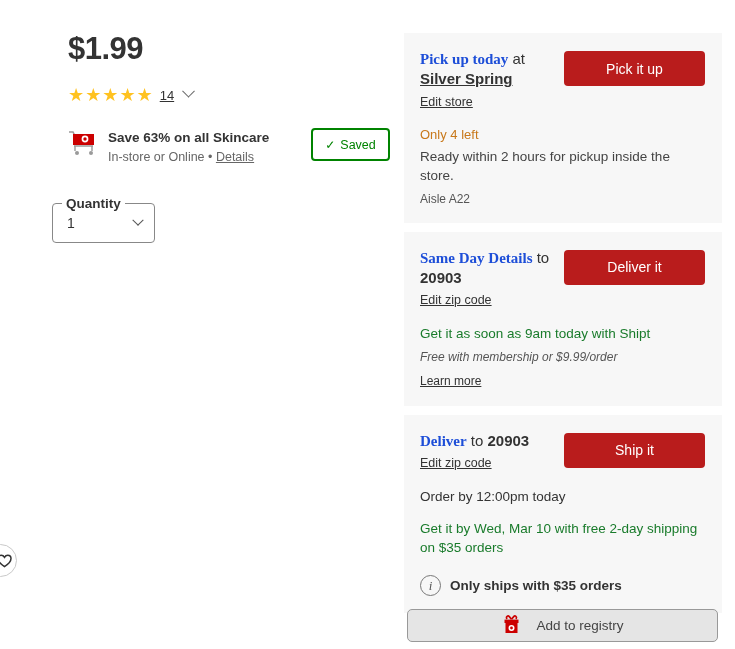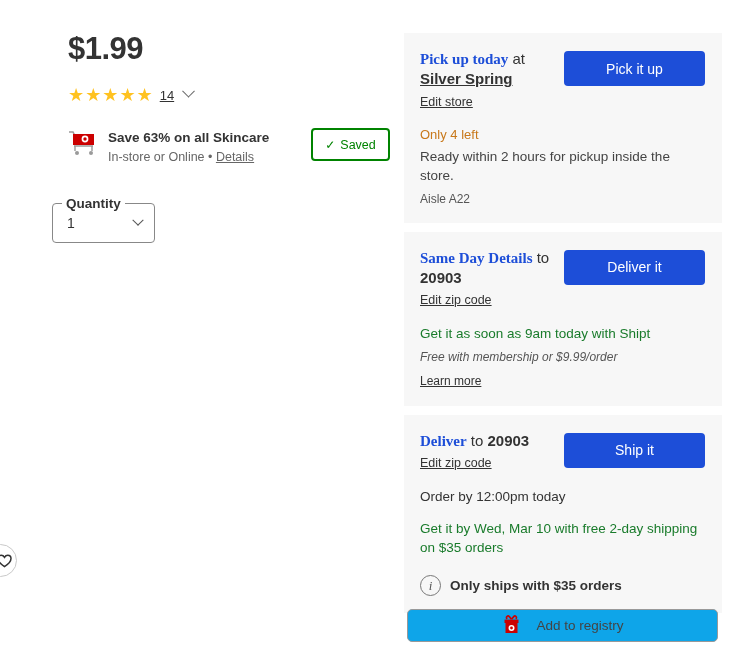--- a/index.html
+++ b/index.html
@@ -110,21 +110,21 @@
   .d-bold { color: #333333; font-weight: bold; text-decoration: underline; }
   .d-bold-nounder { color: #333333; font-weight: bold; }
 
   .edit-link {
     display: inline-block; font-size: 12.5px; color: #333333;
     text-decoration: underline; margin-top: 5px; cursor: pointer;
   }
 
   .act-btn {
     width: 141px; height: 35px; flex: none;
-    background: #1d4ed8; color: #ffffff;
+    background: #b91c1c; color: #ffffff;
     border: none; border-radius: 4px;
     font-size: 14px; font-family: inherit; font-weight: normal;
     cursor: pointer; margin-top: 2px;
   }
 
   .stock-warn { font-size: 13px; color: #c8781a; margin-top: 17px; }
   .card-line { font-size: 13.5px; color: #444444; margin-top: 5px; line-height: 1.42; }
   .card-line.green { color: #197b2b; font-size: 13.5px; }
   .card-line.small { font-size: 12px; color: #555555; margin-top: 6px; font-style: italic; }
   .card-line.bolddark { font-weight: normal; color: #333333; font-size: 13.5px; margin-top: 16px; }
@@ -143,21 +143,21 @@
     font-size: 13px; font-style: italic;
     display: flex; align-items: center; justify-content: center;
     flex: none; font-family: "Liberation Serif", serif;
   }
   .ships-txt { font-size: 13.5px; font-weight: bold; color: #333333; }
 
   
   .registry-btn {
     position: absolute; left: 407px; top: 609px;
     width: 311px; height: 33px;
-    background: #0ea5e9; border: 1px solid #999999; border-radius: 5px;
+    background: #e5e5e5; border: 1px solid #999999; border-radius: 5px;
     display: flex; align-items: center; justify-content: center; gap: 14px;
     font-size: 13.5px; color: #444444; font-family: inherit;
     cursor: pointer; padding: 0;
   }
 </style>
 </head>
 <body>
 
 <div class="page">
 

